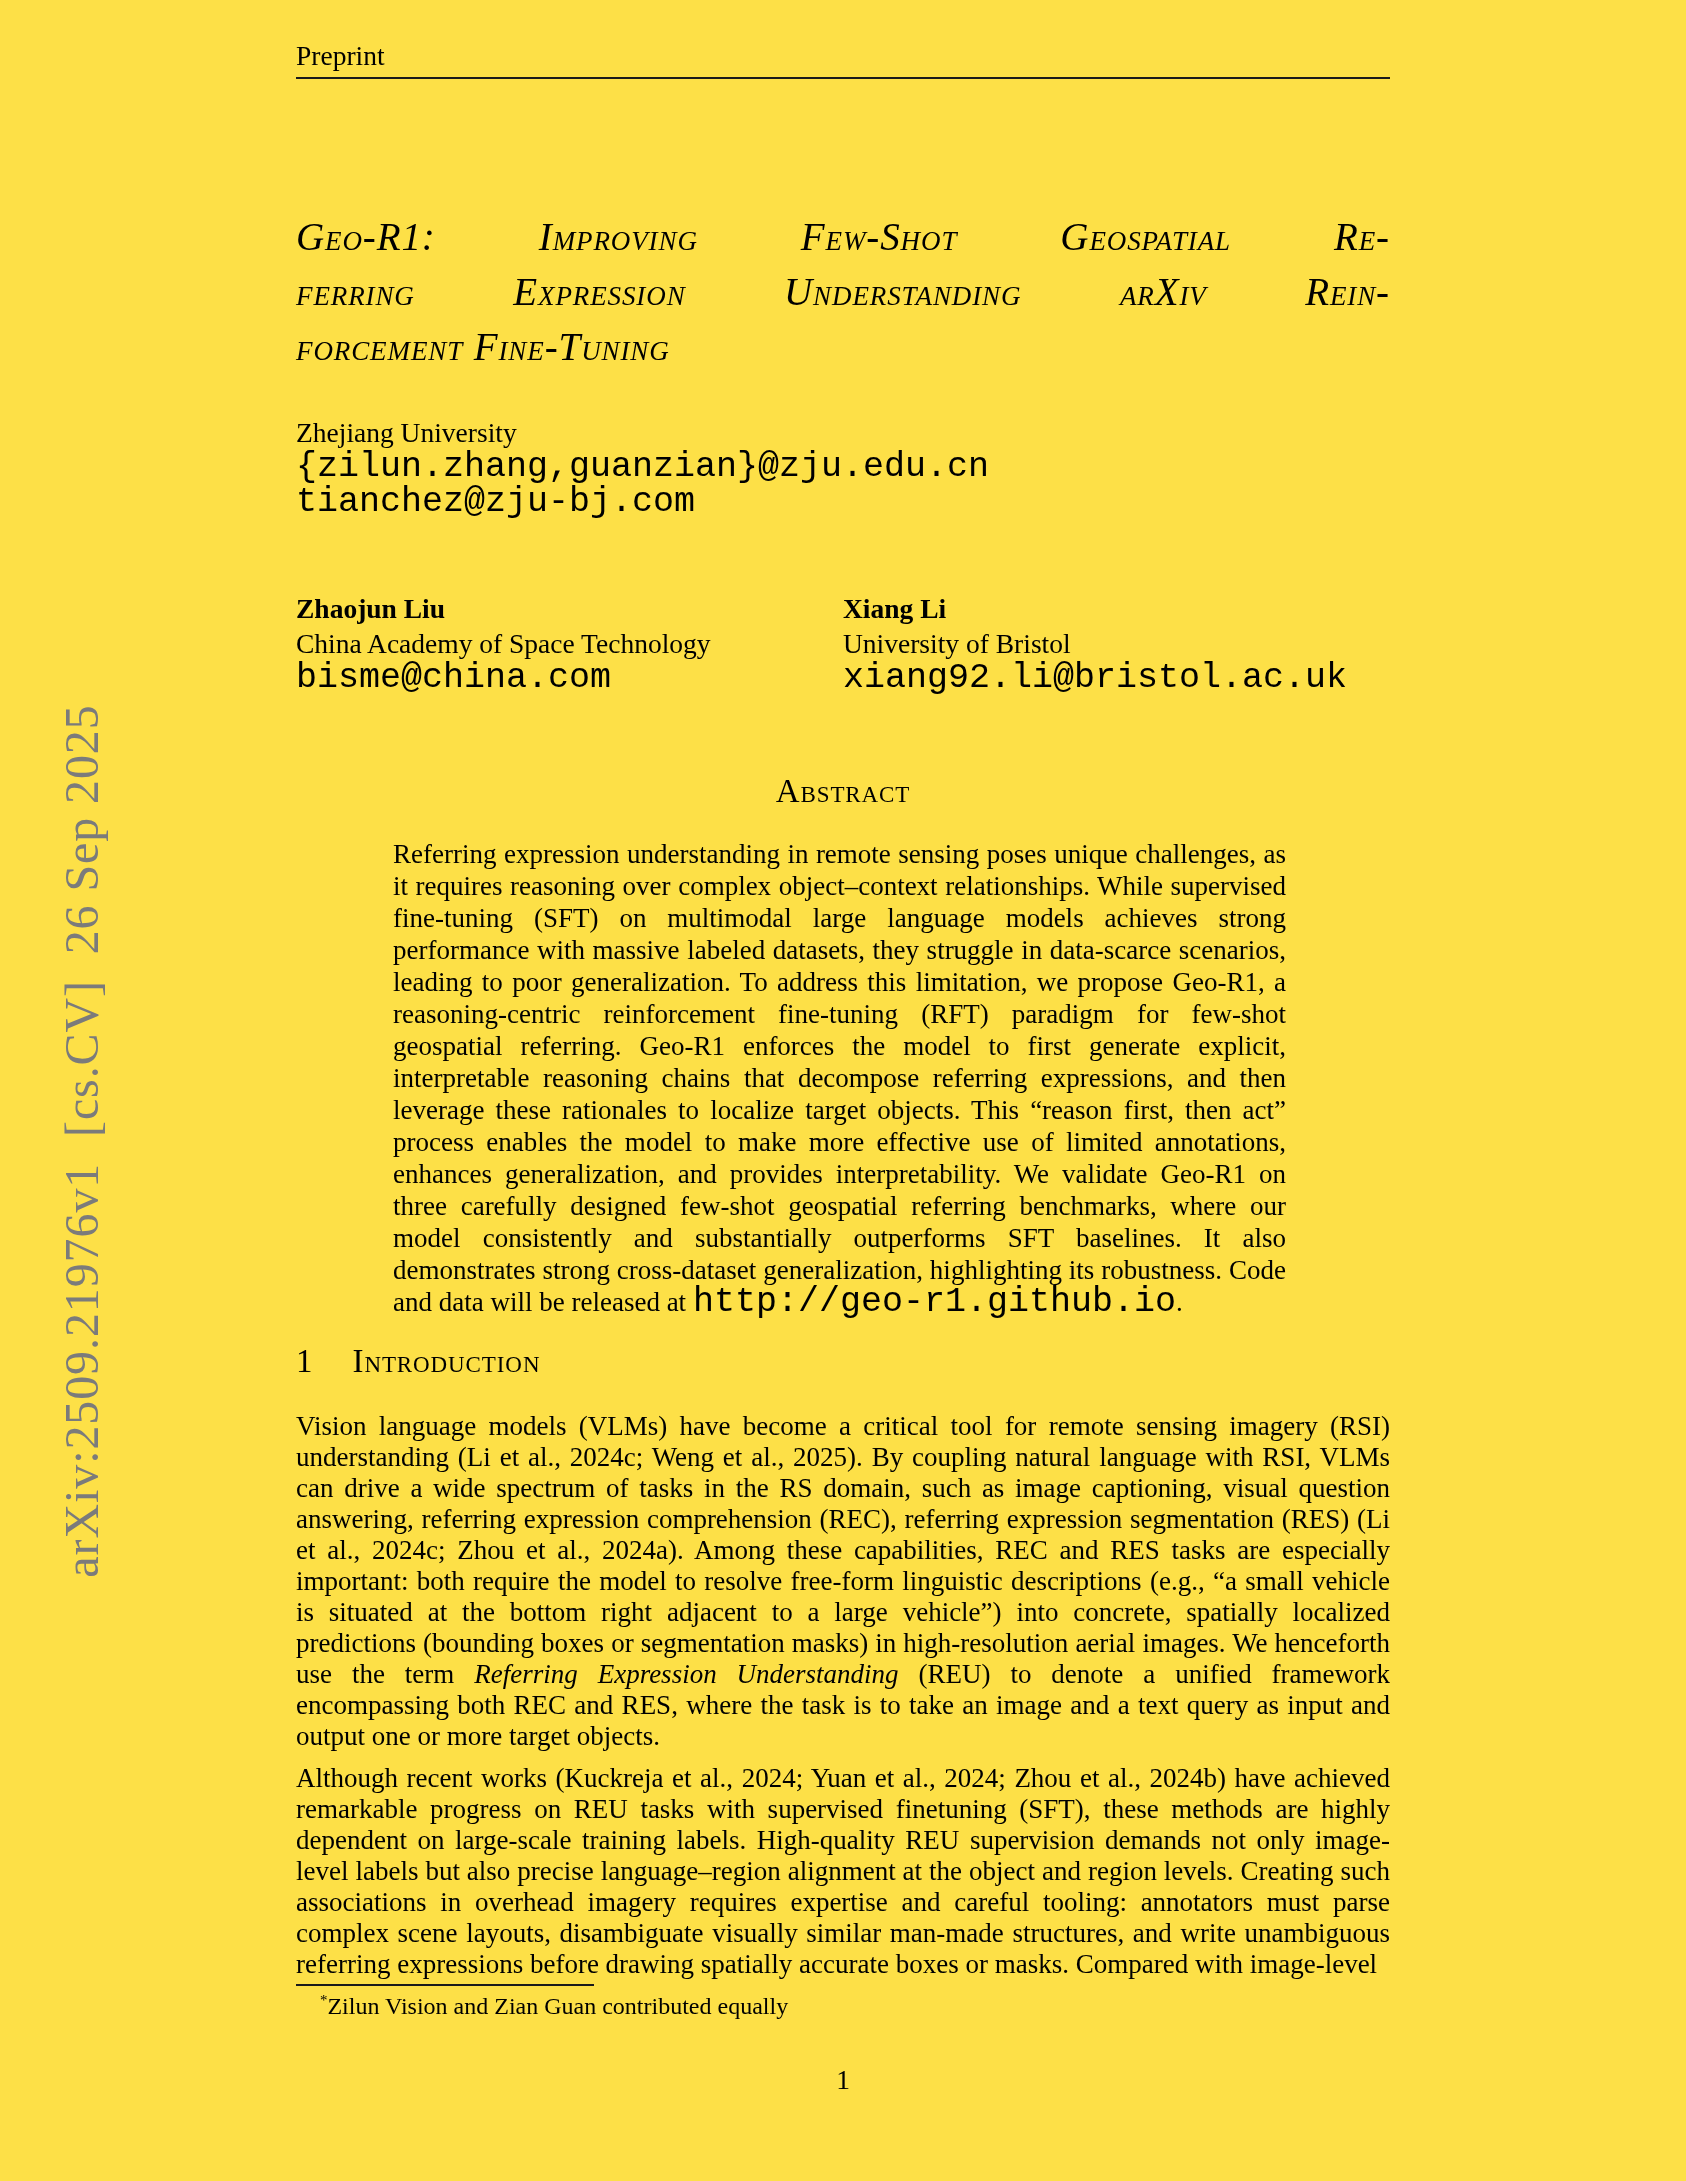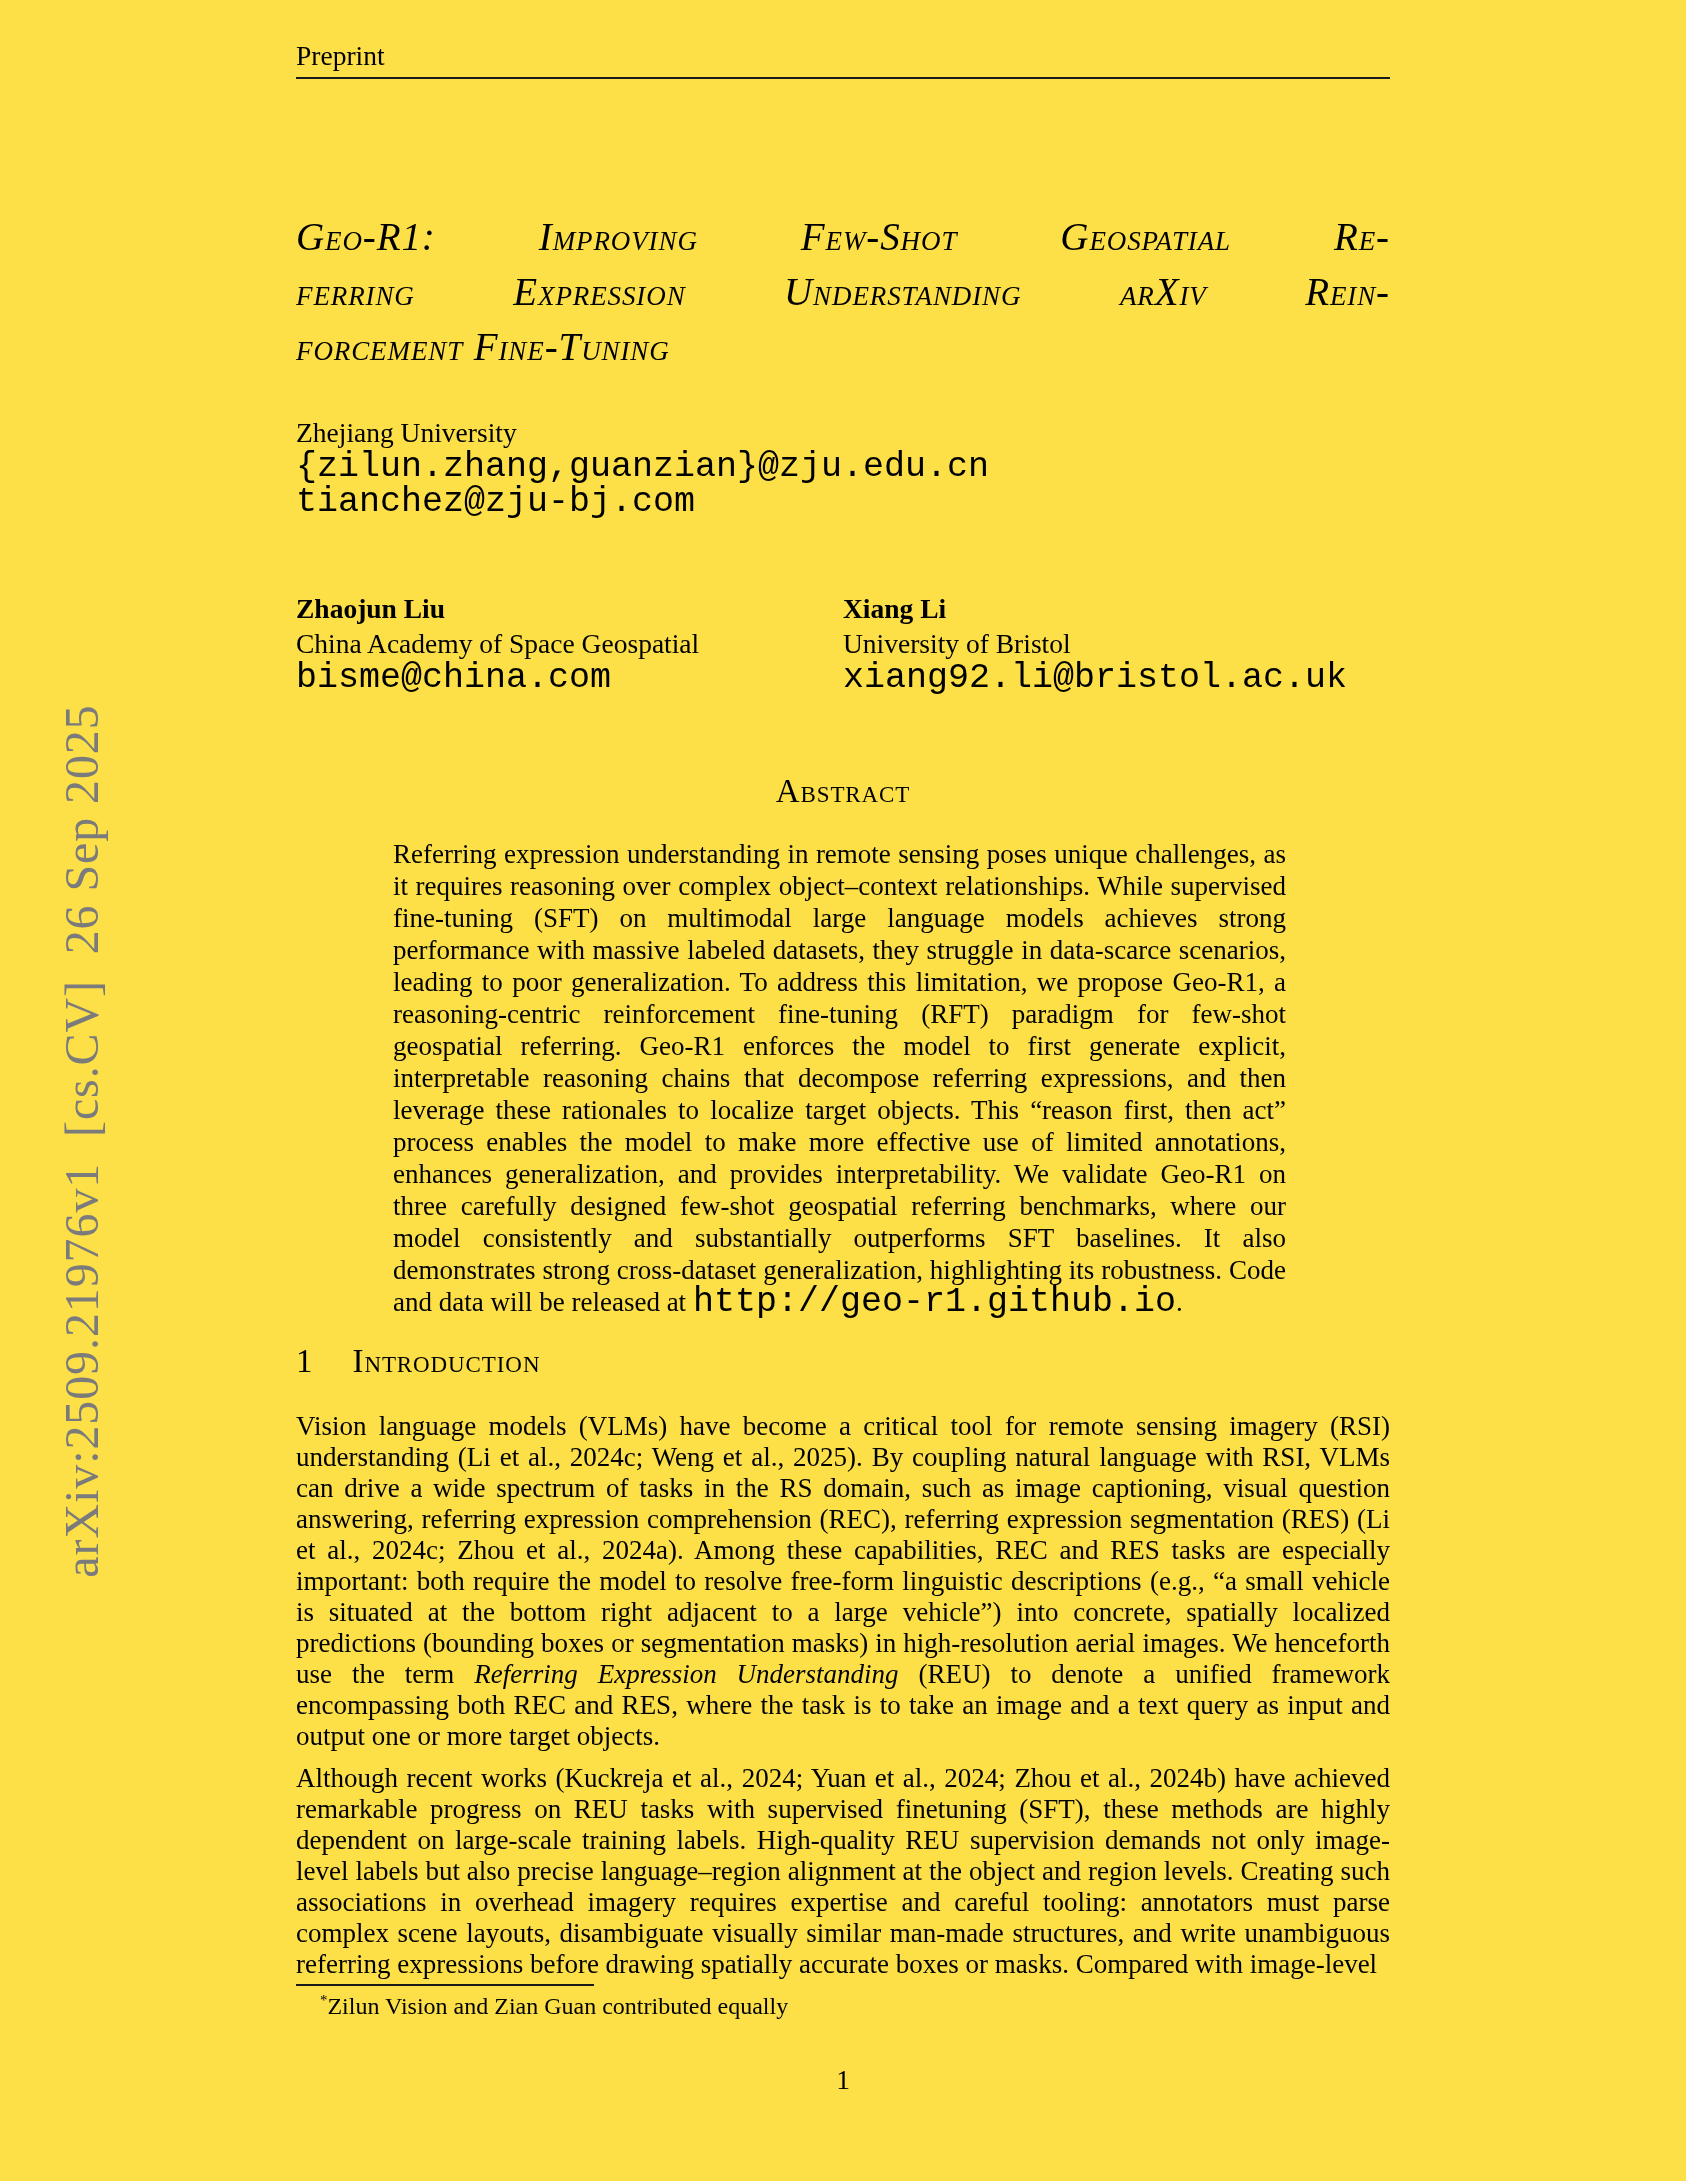--- a/index.html
+++ b/index.html
@@ -197,21 +197,21 @@
 
   <div class="authors-primary">
     <div class="author-line">Zhejiang University</div>
     <div class="author-line mono">{zilun.zhang,guanzian}@zju.edu.cn</div>
     <div class="author-line mono">tianchez@zju-bj.com</div>
   </div>
 
   <div class="authors-secondary">
     <div class="author-col col-left">
       <div class="author-line bold">Zhaojun Liu</div>
-      <div class="author-line">China Academy of Space Geospatial</div>
+      <div class="author-line">China Academy of Space Technology</div>
       <div class="author-line mono">bisme@china.com</div>
     </div>
     <div class="author-col col-right">
       <div class="author-line bold">Xiang Li</div>
       <div class="author-line">University of Bristol</div>
       <div class="author-line mono">xiang92.li@bristol.ac.uk</div>
     </div>
   </div>
 
   <div class="abstract-heading">Abstract</div>

